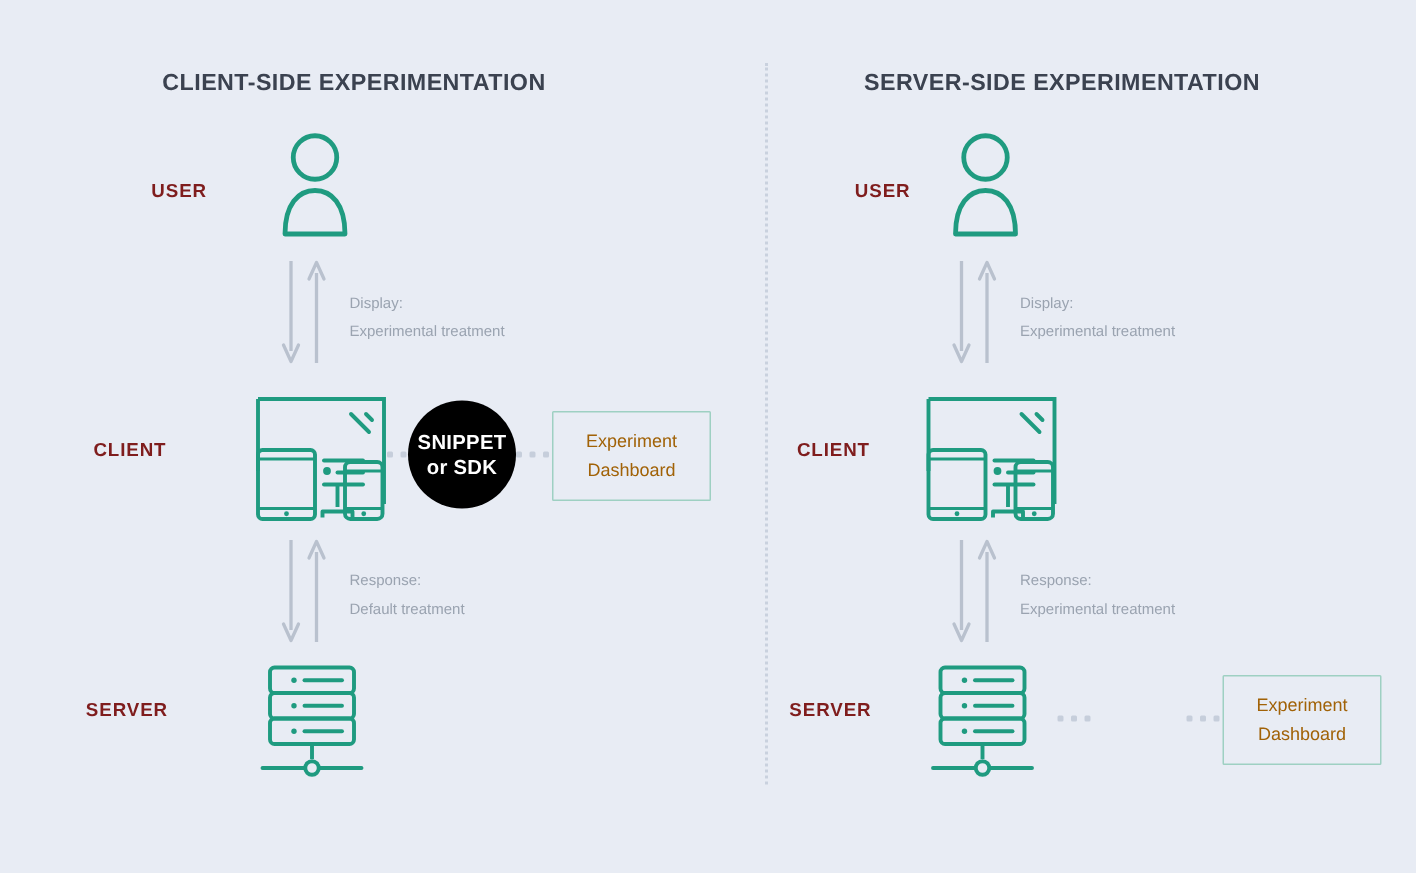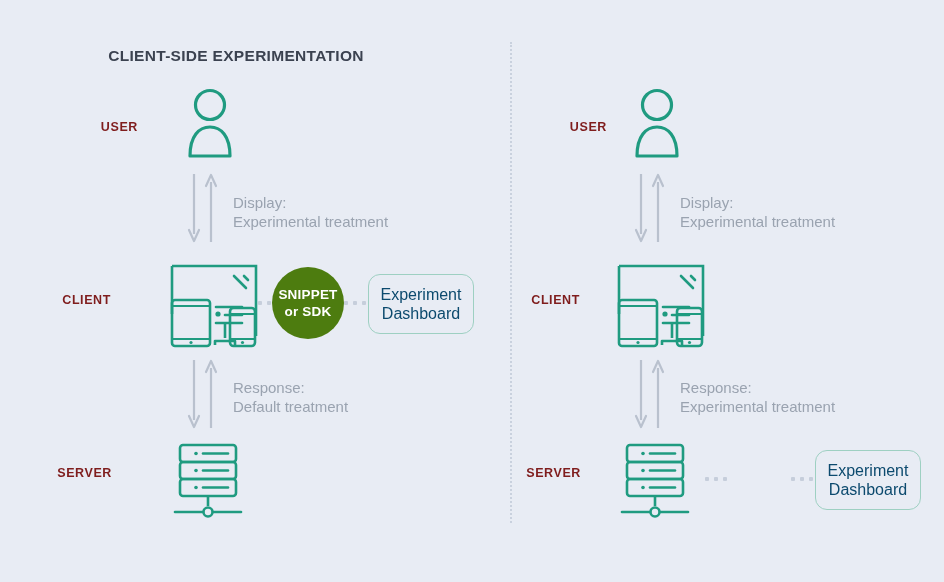--- a/index.html
+++ b/index.html
@@ -64,56 +64,56 @@
   .abs { position: absolute; }
 
   
   .arrows {
     position: absolute;
     width: 34px;
     height: 72px;
   }
   .arrow-text {
     position: absolute;
-    font-size: 15px;
+    font-size: 10px;
     line-height: 19px;
     color: #9aa3b0;
     white-space: pre-line;
   }
 
   
   .circle {
     position: absolute;
     border-radius: 50%;
-    background: #4d7c0f;
+    background: #000000;
     color: #ffffff;
     display: flex;
     flex-direction: column;
     align-items: center;
     justify-content: center;
     text-align: center;
     font-size: 13.5px;
     font-weight: bold;
     line-height: 17px;
     letter-spacing: 0.2px;
     white-space: pre-line;
   }
 
   
   .dash-box {
     position: absolute;
     border: 1.5px solid #9ed0c2;
-    border-radius: 12px;
+    border-radius: 1px;
     background: transparent;
-    color: #0c4a6e;
+    color: #a16207;
     display: flex;
     align-items: center;
     justify-content: center;
     text-align: center;
-    font-size: 16px;
+    font-size: 12px;
     line-height: 19px;
     white-space: pre-line;
   }
 
   
   .dots {
     position: absolute;
     height: 4px;
     display: flex;
     align-items: center;
@@ -234,20 +234,21 @@
         <line x1="3" y1="70" x2="69" y2="70" stroke="#1f9b80" stroke-width="2.6" stroke-linecap="round"></line>
         <circle cx="36" cy="70" r="4.5" fill="#e8ecf4" stroke="#1f9b80" stroke-width="2.6"></circle>
       </svg>
     </div>
   </div>
 
   <div class="divider"></div>
 
   <div class="panel panel-right">
 
+    <div class="panel-title">SERVER-SIDE EXPERIMENTATION</div>
 
     <div class="row-label" style="left:15px; top:120px;">USER</div>
 
     <div class="abs" style="left:633px; top:88px; left:161px;">
       <svg width="48" height="72" viewBox="0 0 48 72">
         <circle cx="24" cy="17" r="14.5" fill="none" stroke="#1f9b80" stroke-width="3.2"></circle>
         <path d="M4 68 C4 48 13 39 24 39 C35 39 44 48 44 68 Z" fill="none" stroke="#1f9b80" stroke-width="3.2" stroke-linejoin="round"></path>
       </svg>
     </div>
 

